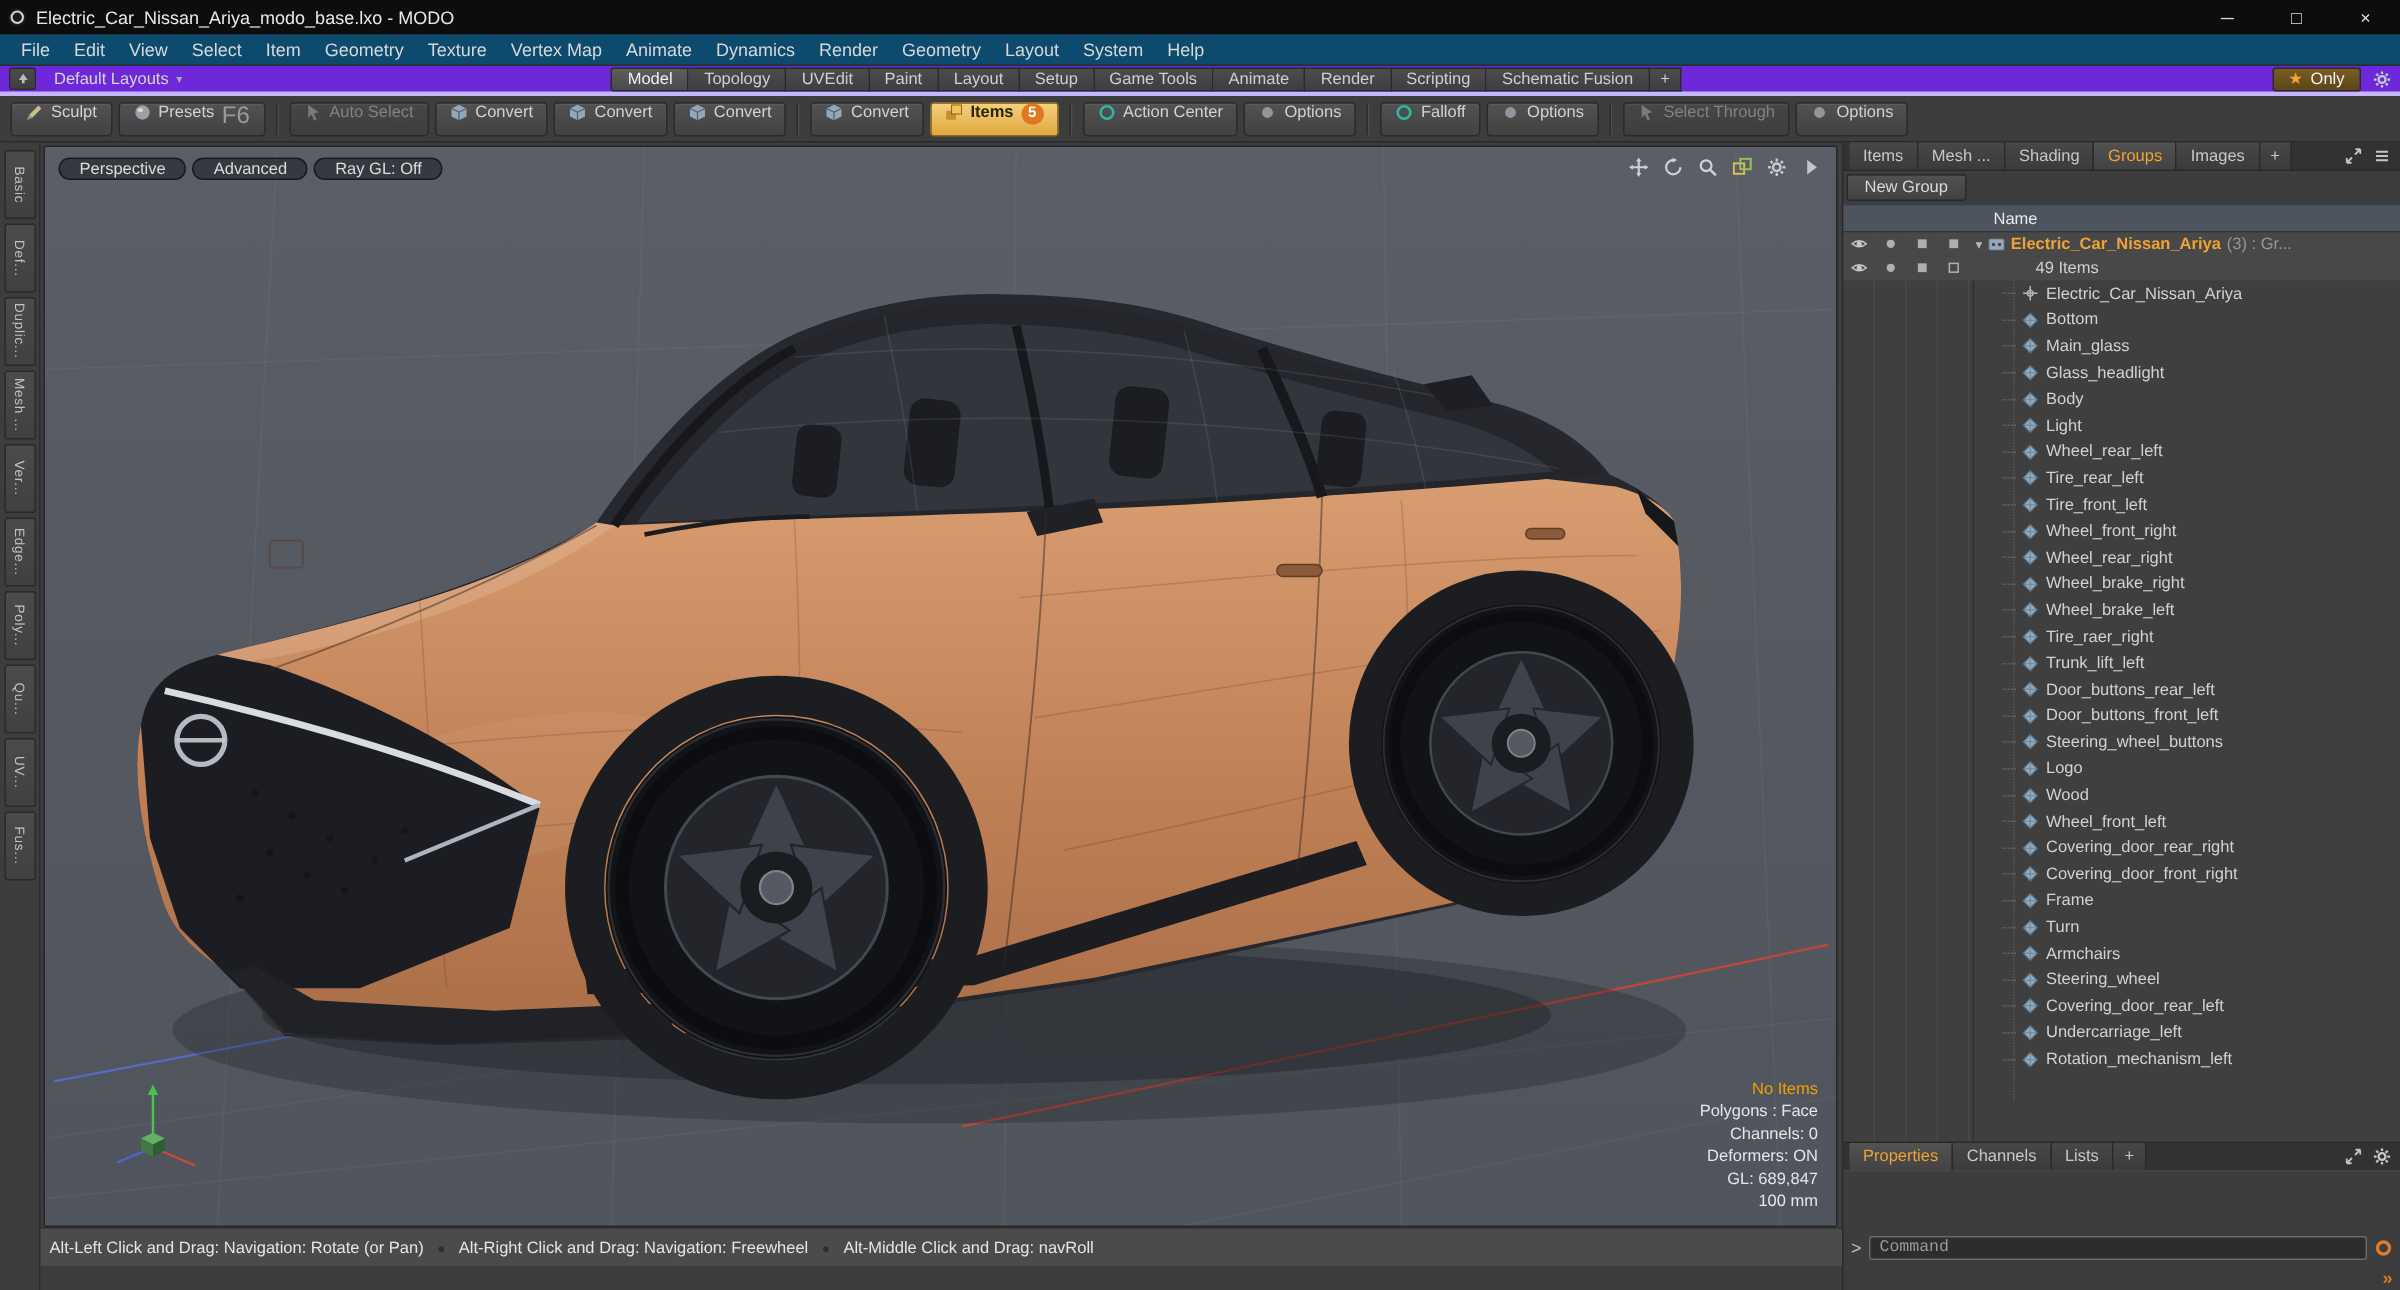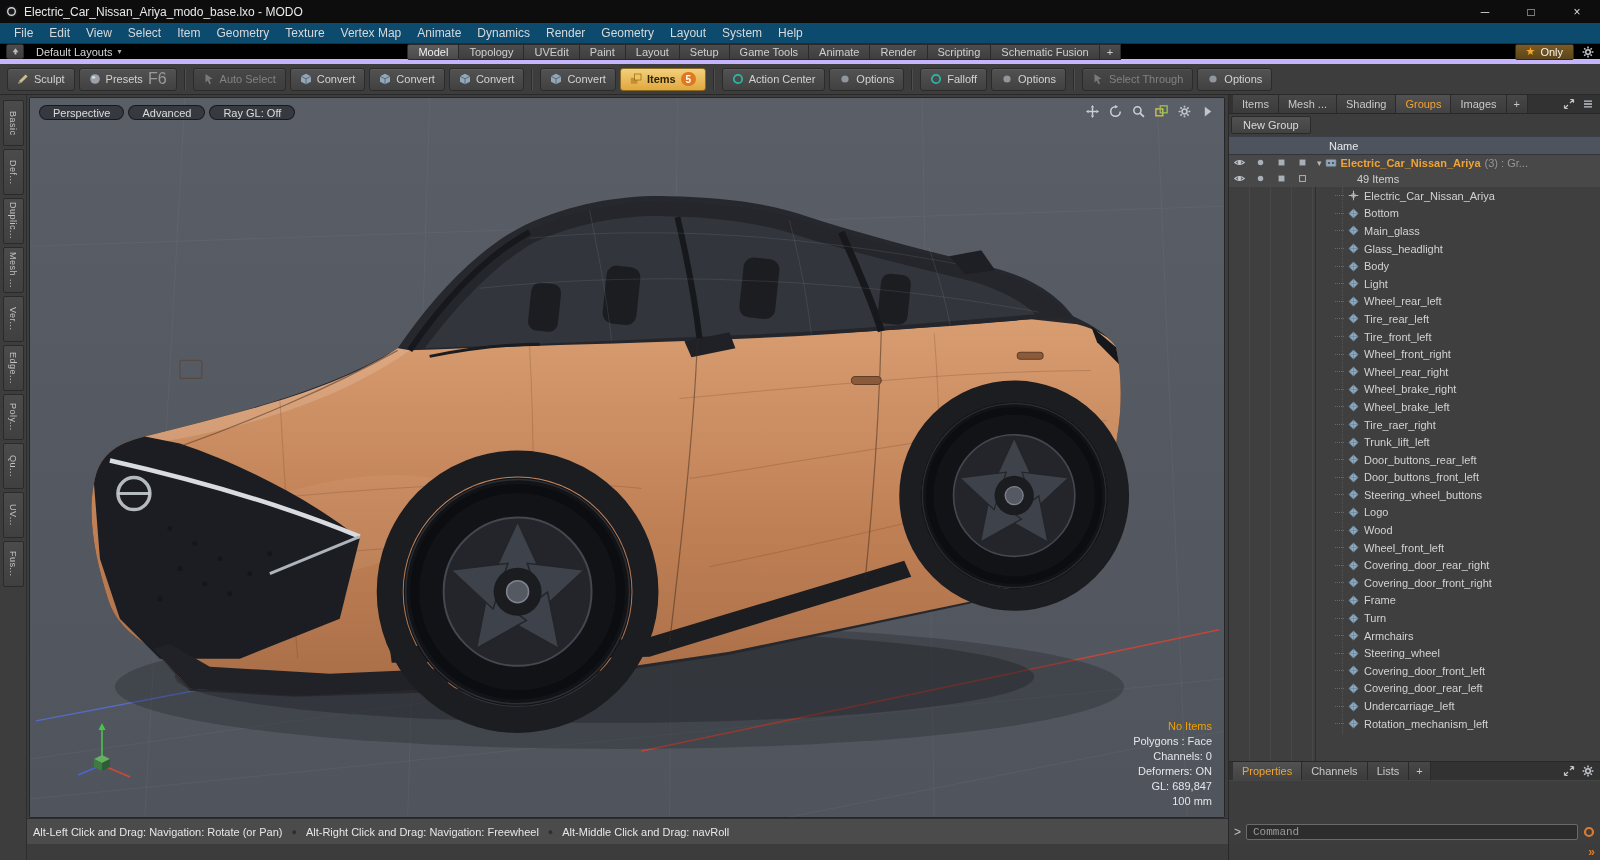--- a/index.html
+++ b/index.html
@@ -13,37 +13,37 @@
   .appicon{margin:0 6px 0 5px;}
   .appicon svg{width:13px;height:13px;}
   .win-controls{margin-left:auto;display:flex;height:100%;}
   .win-btn{width:46px;display:flex;align-items:center;justify-content:center;color:#ddd;font-size:12px;}
 
   
   .menubar{height:21px;background:#0c4a6e;border-bottom:1px solid #2b2b2b;display:flex;align-items:center;padding-left:6px;flex:none;}
   .menu-item{padding:2px 8px;color:#d8d8d8;font-size:12px;white-space:nowrap;}
 
   
-  .layoutbar{height:20px;background:#000000;border-bottom:5px solid #c4b5fd;display:flex;align-items:center;padding:0 6px;flex:none;}
+  .layoutbar{height:20px;background:#6d28d9;border-bottom:3px solid #c4b5fd;display:flex;align-items:center;padding:0 6px;flex:none;}
   .lb-up{width:18px;height:15px;background:linear-gradient(#4c4c4c,#3e3e3e);border:1px solid #2a2a2a;border-radius:2px;margin-right:6px;}
   .lb-up svg{width:9px;height:9px;}
   .lb-dd{display:flex;align-items:center;gap:5px;color:#d6d6d6;padding:0 6px;}
   .caret{font-size:8px;color:#aaa;}
   .lb-tabs{display:flex;margin-left:280px;height:16px;}
   .ltab{padding:0 10px;display:flex;align-items:center;background:linear-gradient(#4c4c4c,#3e3e3e);border:1px solid #2a2a2a;border-left:none;color:#cfcfcf;white-space:nowrap;}
   .ltab:first-child{border-left:1px solid #2a2a2a;border-radius:2px 0 0 2px;}
   .ltab.active{background:linear-gradient(#5d5d5d,#4a4a4a);color:#f0f0f0;}
   .ltab.plus{padding:0 7px;}
   .lb-right{margin-left:auto;display:flex;align-items:center;gap:8px;}
   .only-btn{height:16px;display:flex;align-items:center;gap:5px;padding:0 10px;background:linear-gradient(#7a5c22,#5c451a);border:1px solid #2a2a2a;border-radius:2px;color:#f2f2f2;}
   .star{color:#f5a62a;font-size:11px;}
 
   
   .toolbar{height:31px;background:#3d3d3d;border-bottom:1px solid #292929;display:flex;align-items:center;padding:0 7px;gap:4px;flex:none;}
-  .tb-btn{height:23px;display:flex;align-items:center;gap:5px;padding:0 9px;background:linear-gradient(#525252,#414141);border:1px solid #2b2b2b;border-radius:3px;color:#d2d2d2;font-size:11px;box-shadow:inset 0 1px rgba(255,255,255,.06);white-space:nowrap;}
+  .tb-btn{height:23px;display:flex;align-items:flex-start;gap:5px;padding:0 9px;background:linear-gradient(#525252,#414141);border:1px solid #2b2b2b;border-radius:3px;color:#d2d2d2;font-size:11px;box-shadow:inset 0 1px rgba(255,255,255,.06);white-space:nowrap;}
   .tb-btn.disabled{color:#828282;background:linear-gradient(#474747,#3d3d3d);}
   .tb-btn.disabled .icon{opacity:.45;}
   .tb-btn.highlight{background:linear-gradient(#f3cf7d,#e0a83e);color:#2b2405;border-color:#8a6a20;font-weight:bold;}
   .tb-short{color:#9a9a9a;font-size:16px;}
   .tb-badge{background:#e07820;color:#fff;border-radius:8px;min-width:15px;height:14px;font-size:10px;display:flex;align-items:center;justify-content:center;padding:0 3px;font-weight:bold;}
   .tb-sep{width:2px;height:21px;background:#2c2c2c;border-right:1px solid #4e4e4e;margin:0 3px;flex:none;}
 
   
   .content{flex:1;display:flex;min-height:0;}
 
@@ -914,30 +914,20 @@
               <span class="tlabel">Steering_wheel</span>
             </div>
             <div class="trow item">
               <span class="dash"></span>
               <span class="icon">
                 <svg viewBox="0 0 12 12">
                   <path d="M6 0.8 L11.2 6 L6 11.2 L0.8 6 Z" fill="#90aabf" stroke="#566e80" stroke-width="0.8"></path>
                   <path d="M6 0.8 V11.2 M0.8 6 H11.2" stroke="#566e80" stroke-width="0.45"></path>
                 </svg>
               </span>
-              <span class="tlabel">Covering_door_front_left</span>
-            </div>
-            <div class="trow item">
-              <span class="dash"></span>
-              <span class="icon">
-                <svg viewBox="0 0 12 12">
-                  <path d="M6 0.8 L11.2 6 L6 11.2 L0.8 6 Z" fill="#90aabf" stroke="#566e80" stroke-width="0.8"></path>
-                  <path d="M6 0.8 V11.2 M0.8 6 H11.2" stroke="#566e80" stroke-width="0.45"></path>
-                </svg>
-              </span>
               <span class="tlabel">Covering_door_rear_left</span>
             </div>
             <div class="trow item">
               <span class="dash"></span>
               <span class="icon">
                 <svg viewBox="0 0 12 12">
                   <path d="M6 0.8 L11.2 6 L6 11.2 L0.8 6 Z" fill="#90aabf" stroke="#566e80" stroke-width="0.8"></path>
                   <path d="M6 0.8 V11.2 M0.8 6 H11.2" stroke="#566e80" stroke-width="0.45"></path>
                 </svg>
               </span>

